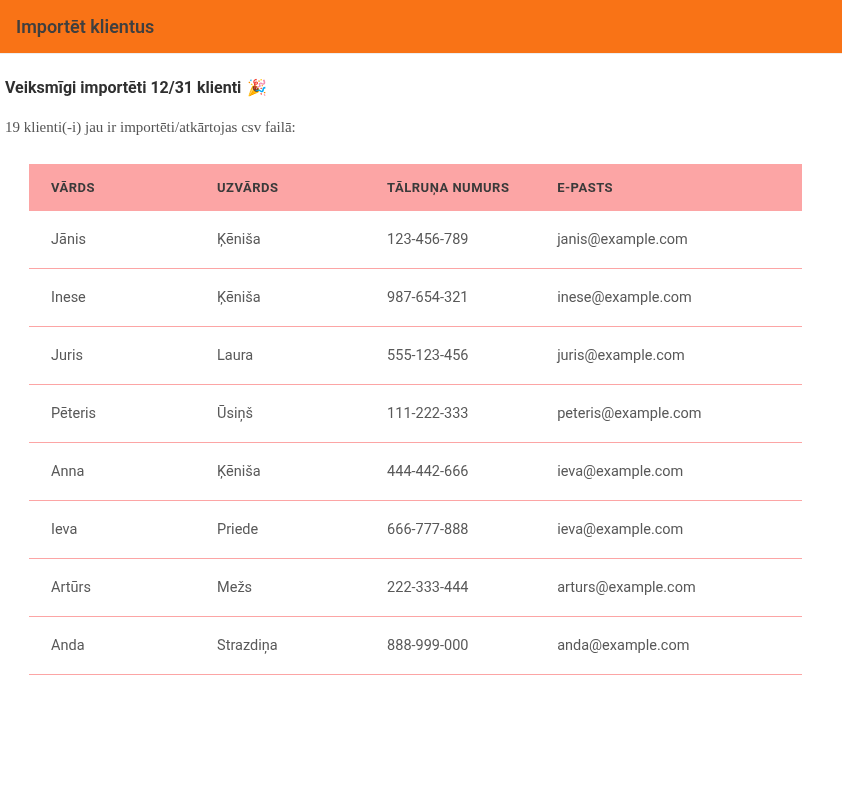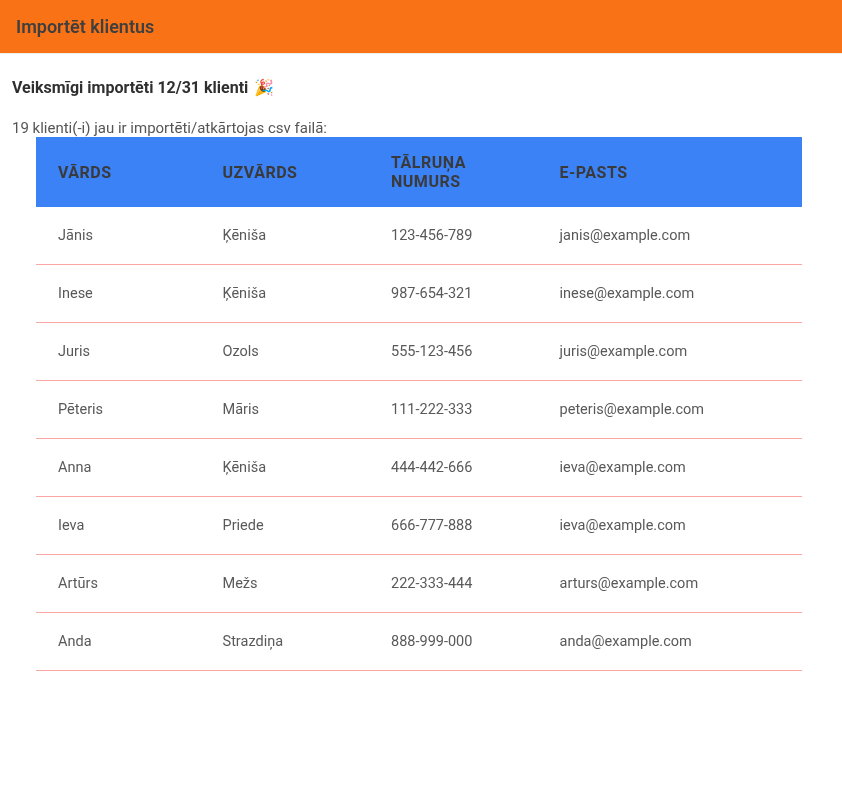--- a/index.html
+++ b/index.html
@@ -13,51 +13,53 @@
       background: #f97316;
       padding: 16px 16px 16px 16px;
       border-bottom: 1px solid #eee;
     }
     .header-title {
       font-size: 18px;
       font-weight: 600;
       color: #3f3f3f;
     }
     .content {
-      padding: 24px 16px 0 12px;
+      padding: 24px 16px 0 5px;
     }
     .success-line {
       font-size: 16px;
       font-weight: 700;
       color: #2f2f2f;
       margin-bottom: 22px;
       display: flex;
       align-items: center;
       gap: 6px;
     }
     .success-line .emoji {
       font-size: 16px;
     }
     .sub-line {
       font-size: 15px;
       color: #555;
+      margin-bottom: 28px;
+      font-family: Liberation Serif, serif;
     }
     .table-wrap {
       padding: 0 24px;
     }
     table {
       width: 100%;
       border-collapse: collapse;
       font-size: 14px;
     }
     thead th {
-      background: #3b82f6;
+      background: #fca5a5;
       text-align: left;
       padding: 16px 18px;
-      font-size: 16px;
+      font-size: 13px;
       font-weight: 700;
       letter-spacing: 0.5px;
       color: #3a3a3a;
       text-transform: uppercase;
     }
     tbody td {
       padding: 20px 18px;
       color: #595959;
       font-size: 14.5px;
     }
@@ -103,27 +105,27 @@
             <td>janis@example.com</td>
           </tr>
           <tr>
             <td>Inese</td>
             <td>Ķēniša</td>
             <td>987-654-321</td>
             <td>inese@example.com</td>
           </tr>
           <tr>
             <td>Juris</td>
-            <td>Ozols</td>
+            <td>Laura</td>
             <td>555-123-456</td>
             <td>juris@example.com</td>
           </tr>
           <tr>
             <td>Pēteris</td>
-            <td>Māris</td>
+            <td>Ūsiņš</td>
             <td>111-222-333</td>
             <td>peteris@example.com</td>
           </tr>
           <tr>
             <td>Anna</td>
             <td>Ķēniša</td>
             <td>444-442-666</td>
             <td>ieva@example.com</td>
           </tr>
           <tr>

